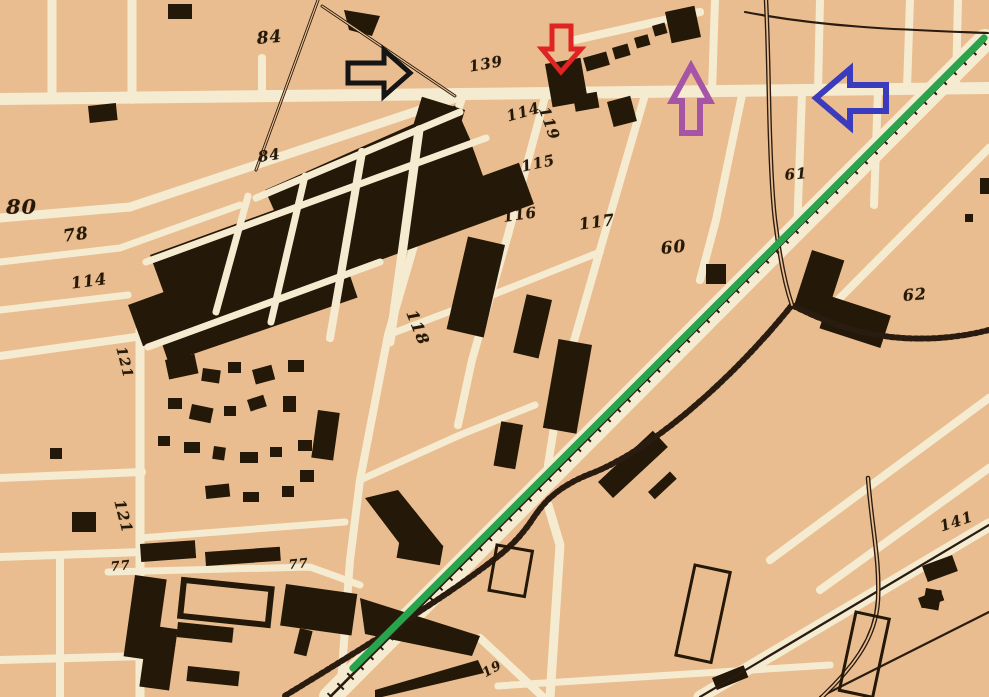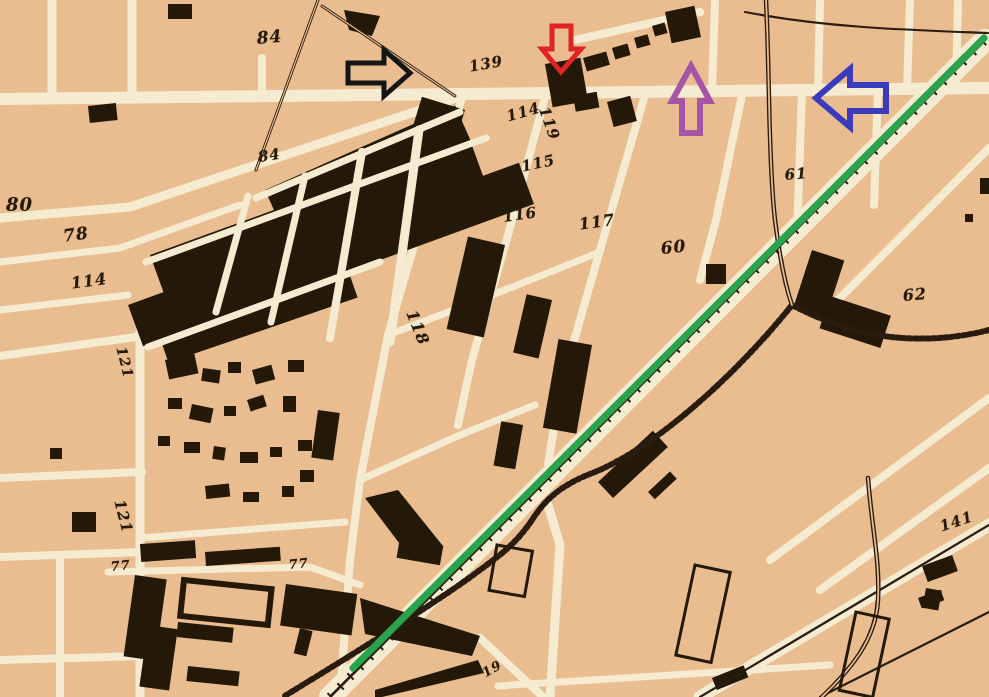--- a/index.html
+++ b/index.html
@@ -180,21 +180,21 @@
     <path d="M552,26 L571,26 L571,49 L581,49 L561,72 L542,49 L552,49 Z" stroke-width="5" stroke="#e02423"></path>
     <path d="M682,133 L682,101 L672,101 L691,66 L710,101 L700,101 L700,133 Z" stroke-width="6" stroke="#a654a6"></path>
     <path d="M886,85 L850,85 L850,69 L816,98 L850,127 L850,111 L886,111 Z" stroke-width="6" stroke="#3b3bbd"></path>
   </g>
 </svg>
 
 <div id="labels">
       <div class="map-label" style="left: 256px; top: 30px; font-size: 17px; transform: rotate(-5deg);">84</div>
       <div class="map-label" style="left: 257px; top: 150px; font-size: 15px; transform: rotate(-8deg);">84</div>
       <div class="map-label" style="left: 468px; top: 60px; font-size: 15px; transform: rotate(-10deg);">139</div>
-      <div class="map-label" style="left: 6px; top: 196px; font-size: 18px; transform: rotate(0deg);">80</div>
+      <div class="map-label" style="left: 6px; top: 196px; font-size: 21px; transform: rotate(0deg);">80</div>
       <div class="map-label" style="left: 62px; top: 228px; font-size: 17px; transform: rotate(-8deg);">78</div>
       <div class="map-label" style="left: 70px; top: 276px; font-size: 16px; transform: rotate(-8deg);">114</div>
       <div class="map-label" style="left: 505px; top: 110px; font-size: 15px; transform: rotate(-16deg);">114</div>
       <div class="map-label" style="left: 550px; top: 105px; font-size: 15px; transform: rotate(70deg);">119</div>
       <div class="map-label" style="left: 520px; top: 160px; font-size: 15px; transform: rotate(-12deg);">115</div>
       <div class="map-label" style="left: 502px; top: 210px; font-size: 15px; transform: rotate(-8deg);">116</div>
       <div class="map-label" style="left: 578px; top: 217px; font-size: 16px; transform: rotate(-8deg);">117</div>
       <div class="map-label" style="left: 418px; top: 308px; font-size: 16px; transform: rotate(68deg);">118</div>
       <div class="map-label" style="left: 660px; top: 240px; font-size: 17px; transform: rotate(-5deg);">60</div>
       <div class="map-label" style="left: 784px; top: 168px; font-size: 15px; transform: rotate(-5deg);">61</div>

